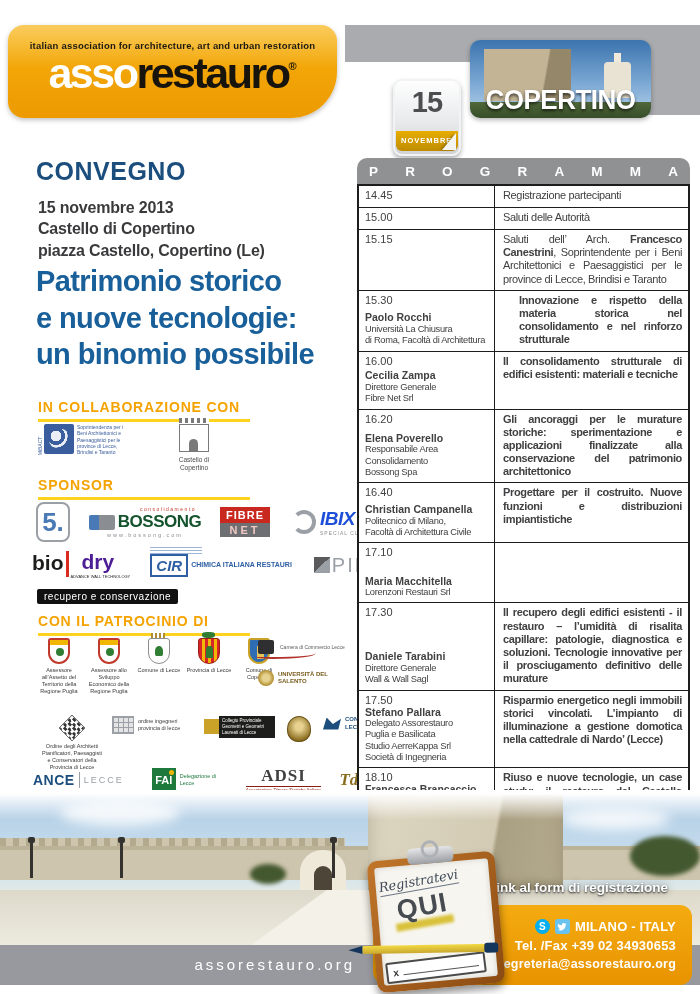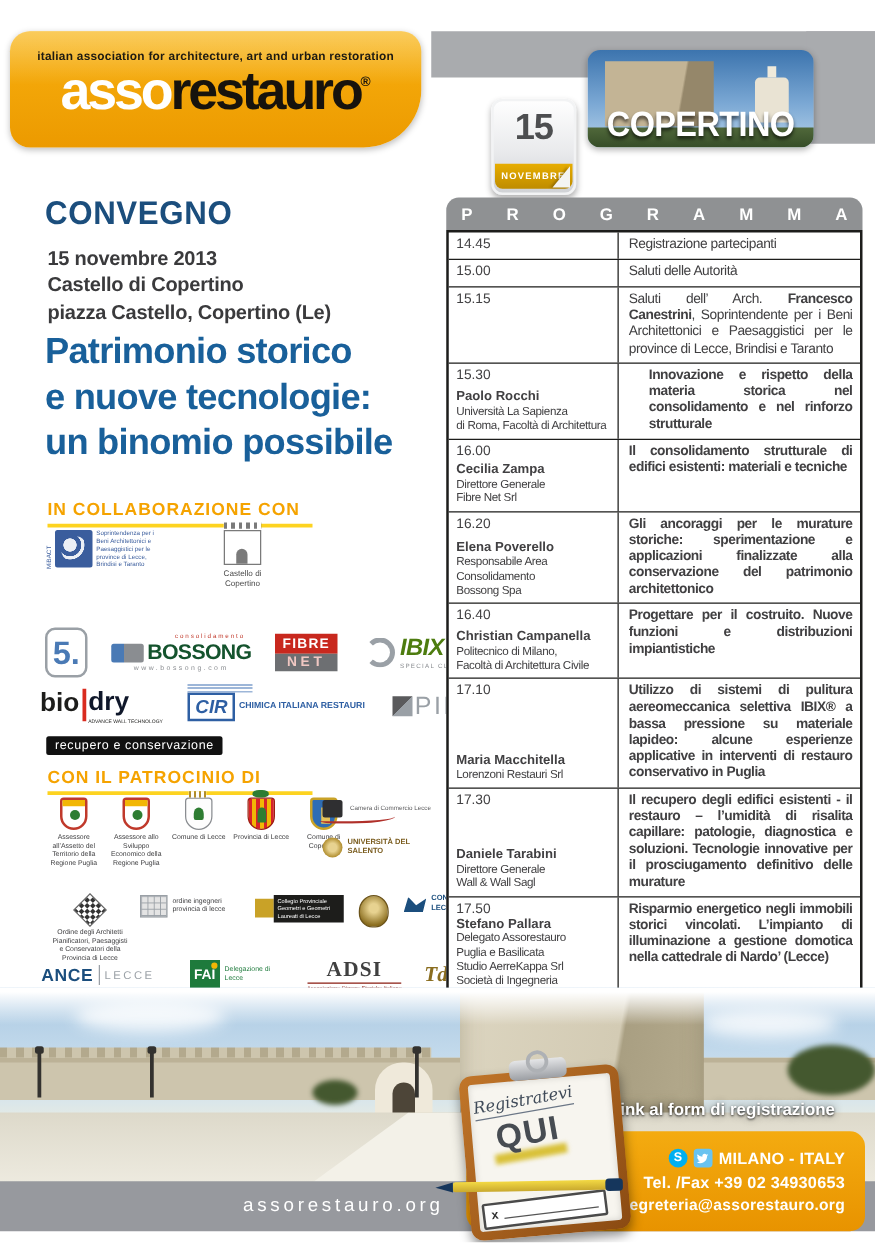--- a/index.html
+++ b/index.html
@@ -88,27 +88,27 @@
   .bossong .top { font-size:5px; color:#c0392b; letter-spacing:1.5px; text-align:right; padding-right:8px; }
   .bossong .mid { display:flex; align-items:center; justify-content:center; }
   .bossong .blocks { width:26px; height:15px; background:linear-gradient(90deg,#4a7ab5 0 40%,#8a8d91 40%); border-radius:2px; margin-right:3px; }
   .bossong .name { font-size:17px; font-weight:700; color:#14532d; letter-spacing:-.5px; }
   .bossong .sub { font-size:5.5px; color:#8a8d91; letter-spacing:2px; }
   .fibrenet { margin-left:16px; width:50px; }
   .fibrenet .a { background:#c8281e; color:#fff; font-size:11px; font-weight:700; text-align:center; padding:2px 0; letter-spacing:1px; }
   .fibrenet .b2 { background:#6d6f72; color:#f0c7c2; font-size:11px; font-weight:700; text-align:center; padding:1px 0; letter-spacing:3px; }
   .ibix { margin-left:22px; display:flex; align-items:center; }
   .ibix .swirl { width:24px; height:24px; border-radius:50%; border:4px solid #9aa0a6; border-left-color:transparent; margin-right:4px; }
-  .ibix .t .name { font-size:19px; font-weight:700; font-style:italic; color:#4d7c0f; letter-spacing:-.5px; }
+  .ibix .t .name { font-size:19px; font-weight:700; font-style:italic; color:#1d4ed8; letter-spacing:-.5px; }
   .ibix .t .sub { font-size:5px; color:#8a8d91; letter-spacing:1px; }
   .biodry { display:flex; align-items:flex-start; }
   .biodry .a { font-size:21px; font-weight:700; color:#1d1d1b; }
   .biodry .bar { width:3px; height:26px; background:#d92b1f; margin:0 2px; }
   .biodry .r { display:flex; flex-direction:column; }
-  .biodry .b2 { font-size:21px; font-weight:700; color:#0f172a; line-height:1; }
+  .biodry .b2 { font-size:21px; font-weight:700; color:#4c1d95; line-height:1;padding-left:11px; }
   .biodry .sub { font-size:4px; color:#1d1d1b; margin-top:2px; }
   .cir { margin-left:20px; display:flex; align-items:center; }
   .cir .box { border:2px solid #2e5fa3; color:#2e5fa3; font-size:15px; font-weight:700; font-style:italic;
               padding:1px 4px; position:relative; }
   .cir .box::before { content:""; position:absolute; left:-2px; top:-9px; width:52px; height:7px;
               background:repeating-linear-gradient(180deg,#9db6d8 0 1.5px,#fff 1.5px 3px); }
   .cir .t { font-size:7px; color:#2e5fa3; font-weight:700; line-height:1.1; margin-left:3px; }
   .pimar { margin-left:22px; display:flex; align-items:center; }
   .pimar .rib { width:16px; height:16px; background:linear-gradient(135deg,#5a5a5c 50%,#9aa0a6 50%); margin-right:2px; }
   .pimar .name { font-size:20px; color:#9aa0a6; letter-spacing:2px; font-weight:400; }
@@ -316,20 +316,21 @@
       <span class="vtxt">MiBACT</span>
       <span class="sq"></span>
       <span class="cap">Soprintendenza per i Beni Architettonici e Paesaggistici per le province di Lecce, Brindisi e Taranto</span>
     </div>
     <div class="castello">
       <div class="ico"></div>
       <div class="cap">Castello di Copertino</div>
     </div>
   </div>
 
+  <div class="sec" id="sponsor-h">SPONSOR</div>
   <div class="sp-row" id="sp1">
     <div class="b5">5.</div>
     <div class="bossong">
       <div class="top">consolidamento</div>
       <div class="mid">
           <span class="blocks"></span>
           <span class="name">BOSSONG</span>
         </div>
       <div class="sub">www.bossong.com</div>
     </div>
@@ -479,21 +480,21 @@
             </div>
             <div class="pcell pright">
               <p><span>Saluti dell’ Arch. </span><span class="b">Francesco Canestrini</span><span>, Soprintendente per i Beni Architettonici e Paesaggistici per le province di Lecce, Brindisi e Taranto</span></p>
             </div>
           </div>
           <div class="prow" style="min-height: 59px; gap: 16px;">
             <div class="pcell pleft">
               <div class="ptime">15.30</div>
               <div class="pspeaker">
                 <div class="pname">Paolo Rocchi</div>
-                <div class="paffil">Università La Sapienza</div>
+                <div class="paffil">Università La Chiusura</div>
                 <div class="paffil">di Roma, Facoltà di Architettura</div>
               </div>
             </div>
             <div class="pcell pright">
               <p><span class="b">Innovazione e rispetto della materia storica nel consolidamento e nel rinforzo strutturale</span></p>
             </div>
           </div>
           <div class="prow" style="min-height: 58px;">
             <div class="pcell pleft">
               <div class="ptime">16.00</div>
@@ -534,23 +535,20 @@
               <p><span class="b">Progettare per il costruito. Nuove funzioni e distribuzioni impiantistiche</span></p>
             </div>
           </div>
           <div class="prow" style="min-height: 60px;">
             <div class="pcell pleft">
               <div class="ptime">17.10</div>
               <div class="pspeaker">
                 <div class="pname">Maria Macchitella</div>
                 <div class="paffil">Lorenzoni Restauri Srl</div>
               </div>
-            </div>
-            <div class="pcell pright">
-              <p><span class="b">Utilizzo di sistemi di pulitura aereomeccanica selettiva IBIX® a bassa pressione su materiale lapideo: alcune esperienze applicative in interventi di restauro conservativo in Puglia</span></p>
             </div>
           </div>
           <div class="prow" style="min-height: 62px; justify-content: space-between;">
             <div class="pcell pleft">
               <div class="ptime">17.30</div>
               <div class="pspeaker">
                 <div class="pname">Daniele Tarabini</div>
                 <div class="paffil">Direttore Generale</div>
                 <div class="paffil">Wall &amp; Wall Sagl</div>
               </div>

